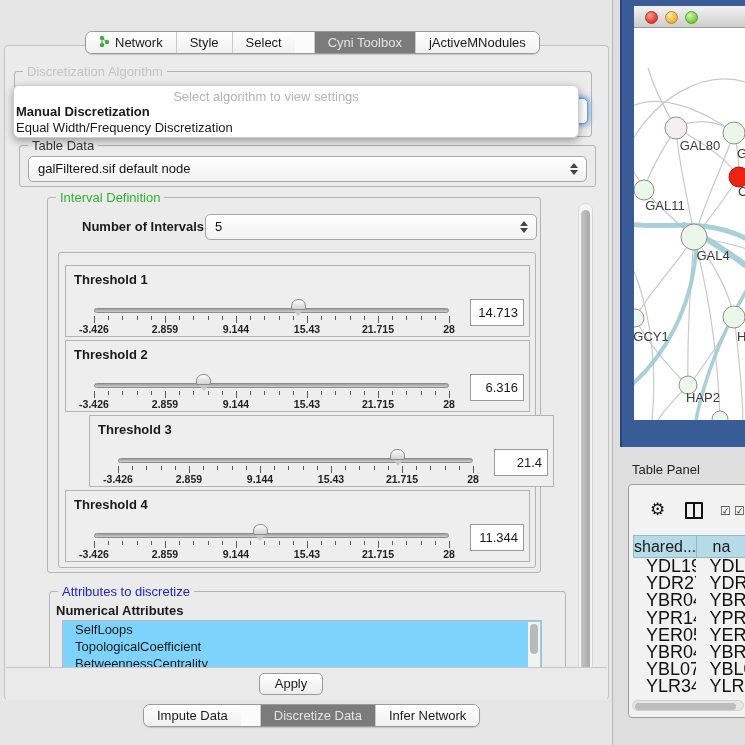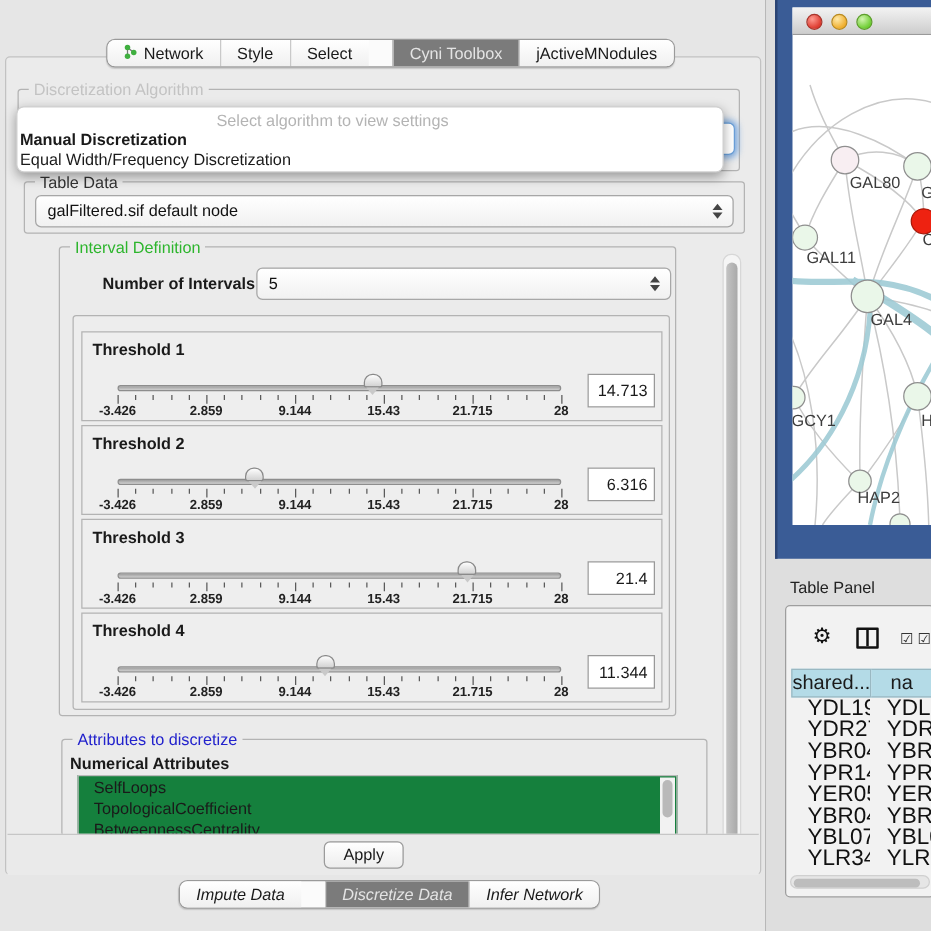--- a/index.html
+++ b/index.html
@@ -21,21 +21,21 @@
     color:#111; font-family:"DejaVu Sans", sans-serif; }
   
   .tabgroup { position:absolute; display:flex; border:1px solid #9a9a9a; border-radius:7px;
     overflow:hidden; background:#fbfbfb; box-shadow:0 1px 1px rgba(0,0,0,.15); z-index:30; }
   #top-tabs { left:85px; top:31px; height:23px; }
   .tab { display:flex; align-items:center; gap:5px; padding:2px 13px; font-size:13px;
     border-left:1px solid #c9c9c9; background:linear-gradient(#ffffff,#f0f0f0);
     white-space:nowrap; cursor:default; }
   .tab:first-child { border-left:none; }
   .tab.selected { background:#7b7b7b; color:#e4e4e4;margin-left:19px; }
-  #bottom-tabs { left:143px; top:704px; height:23px;font-style:italic; }
+  #bottom-tabs { left:143px; top:704px; height:23px; }
   
   .content { position:absolute; left:4px; top:45px; width:605px; height:655px;
     background:#ebebeb; border:1px solid #c2c2c2; border-radius:4px; }
   .groupbox { position:absolute; border:1px solid #b3b3b3; border-radius:3px; }
   .gb-legend { position:absolute; top:-8px; left:8px; background:#ebebeb; padding:0 4px;
     font-size:13px; white-space:nowrap; }
   
   #algo-popup { position:absolute; left:8px; top:39px; width:566px; height:53px;
     background:#ffffff; border:1px solid #cfcfcf; border-radius:6px;
     box-shadow:0 3px 9px rgba(0,0,0,.35); z-index:20; }
@@ -75,21 +75,21 @@
   .tick { position:absolute; top:0; width:1px; background:#5a5a5a; }
   .tick.major { height:7px; } .tick:not(.major) { height:4px; }
   .tick-labels { position:absolute; left:0; top:57px; width:355px; height:13px; }
   .tick-label { position:absolute; transform:translateX(-50%); font-size:10.5px;
     font-weight:bold; color:#222; white-space:nowrap; }
   .value-box { position:absolute; right:5px; top:33px; width:54px; height:27px;
     background:#fff; border:1px solid #999; text-align:right; line-height:25px;
     padding-right:5px; font-size:13px; }
   
   #attr-list { position:absolute; left:12px; top:28px; width:480px; height:50px;
-    background:#15803d; border:1px solid #b9b9b9; overflow:hidden; }
+    background:#7dd3fc; border:1px solid #b9b9b9; overflow:hidden; }
   .attr-item { height:17px; line-height:17px; padding-left:12px; font-size:13px; }
   #attr-scroll { position:absolute; right:1px; top:1px; width:12px; height:48px;
     background:#f2f2f2; }
   #attr-scroll .sthumb { position:absolute; left:2px; top:2px; width:8px; height:30px;
     background:#b9b9b9; border-radius:4px; }
   
   #main-scroll { position:absolute; left:573px; top:157px; width:15px; height:492px;
     background:#f5f5f5; border:1px solid #d7d7d7; border-radius:7px; }
   #main-scroll .sthumb { position:absolute; left:2px; top:6px; width:9px; height:474px;
     background:linear-gradient(90deg,#c4c4c4,#a9a9a9); border-radius:5px; }
@@ -293,21 +293,21 @@
                   <div class="tick-label" style="left: 40%;">9.144</div>
                   <div class="tick-label" style="left: 60%;">15.43</div>
                   <div class="tick-label" style="left: 80%;">21.715</div>
                   <div class="tick-label" style="left: 100%;">28</div>
                 </div>
               <div class="thumb" style="left: calc(30.9998% - 8px);"></div>
             </div>
             <div class="value-box">6.316</div>
           </div>
 
-          <div class="threshold-block" style="top:162px;">
+          <div class="threshold-block" style="top:162px;margin-left:24px;">
             <div class="th-label">Threshold 3</div>
             <div class="slider">
               <div class="track"></div>
               <div class="ticks">
                   <div class="tick major" style="left: 0%;"></div>
                   <div class="tick" style="left: 4%;"></div>
                   <div class="tick" style="left: 8%;"></div>
                   <div class="tick" style="left: 12%;"></div>
                   <div class="tick" style="left: 16%;"></div>
                   <div class="tick major" style="left: 20%;"></div>

